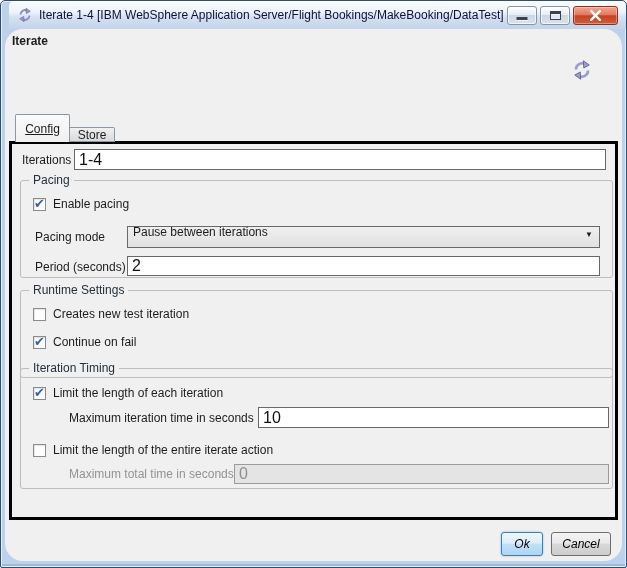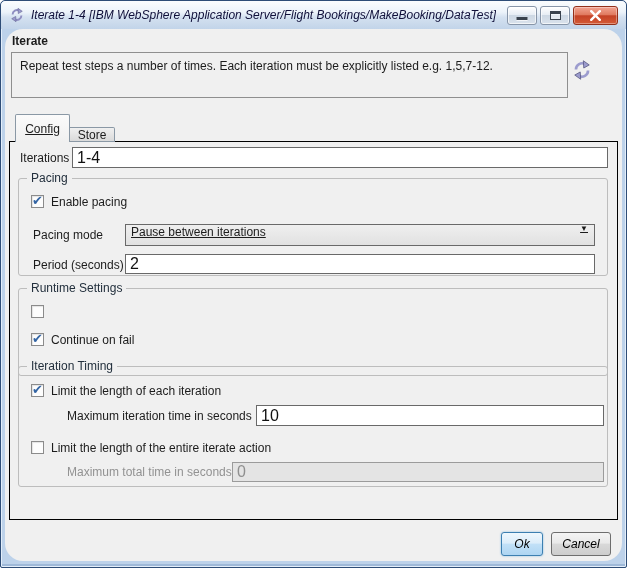--- a/index.html
+++ b/index.html
@@ -9,25 +9,24 @@
     position:relative;width:627px;height:568px;
     background:#bdd2ea;
     border:1px solid #2e4d77;
     border-radius:5px 5px 2px 2px;
     box-shadow:inset 0 0 0 1px #e3eefa, inset 0 -3px 0 #9fb9d8;
     overflow:hidden;
   }
 
   
   .titlebar{
-    position:absolute;left:0;top:0;right:0;height:28px;
+    position:absolute;left:8px;top:0;right:0;height:28px;
     display:flex;align-items:center;padding-left:8px;
     background:linear-gradient(180deg,#fbfdfe 0%,#ecf3fa 40%,#d4e1f0 58%,#c2d4e9 100%);
     border-radius:5px 5px 0 0;
-    font-style:italic;
   }
   .titlebar-icon{display:inline-flex;width:16px;height:16px;flex:0 0 auto;}
   .title{font-size:12px;color:#10103a;margin-left:6px;white-space:nowrap;overflow:hidden;max-width:470px;}
   .win-controls{position:absolute;top:5px;right:8px;display:flex;gap:3px;}
   .winbtn{height:19px;border:1px solid #8795a8;border-radius:3px;display:flex;align-items:center;justify-content:center;position:relative;cursor:default;}
   .winbtn.min,.winbtn.max{width:30px;background:linear-gradient(180deg,#ffffff,#e7edf4 45%,#cdd8e4 50%,#dae2ec);box-shadow:inset 0 0 0 1px rgba(255,255,255,.65);}
   .winbtn.close{width:45px;background:linear-gradient(180deg,#f2a492,#e07b60 45%,#c44226 52%,#d45a36);border-color:#93301a;box-shadow:inset 0 0 0 1px rgba(255,255,255,.35);}
   .glyph-min{position:absolute;left:50%;transform:translateX(-50%);bottom:4px;width:11px;height:3px;background:#39424d;box-shadow:0 1px 0 rgba(255,255,255,.7);}
   .glyph-max{width:11px;height:9px;border:1px solid #39424d;border-top:3px solid #39424d;background:rgba(255,255,255,.4);}
 
@@ -37,38 +36,38 @@
   .header-title{position:absolute;left:7px;top:5px;font-weight:bold;}
   .desc-box{position:absolute;left:6px;top:23px;width:557px;height:46px;border:1px solid #8f8f8f;padding:6px 8px;background:#f0f0f0;line-height:1.25;}
   .side-icon{position:absolute;left:566px;top:30px;width:22px;height:22px;}
 
   
   .tabs{position:absolute;left:10px;top:85px;display:flex;align-items:flex-end;height:28px;z-index:3;}
   .tab{border:1px solid #8a98a5;display:flex;align-items:center;justify-content:center;cursor:default;}
   .tab.active{width:55px;height:28px;background:linear-gradient(#fbfbfb,#f0f0f0);border-bottom:none;border-radius:2px 2px 0 0;text-decoration:underline;}
   .tab.inactive{width:45px;height:15px;background:linear-gradient(#f0f0f0,#dadada);border-left:none;border-radius:0 2px 0 0;}
 
-  .panel{position:absolute;left:4px;right:4px;top:112px;height:379px;border:1px solid #000000;background:#f0f0f0;z-index:1;}
+  .panel{position:absolute;left:4px;right:4px;top:112px;height:379px;border:3px solid #000000;background:#f0f0f0;z-index:1;}
 
   .abs{position:absolute;}
   .lbl{white-space:nowrap;}
   label[data-disabled="true"]{color:#929292;}
 
   .field{position:absolute;border:1px solid #696969;background:#ffffff;color:#111;
          font-family:"Liberation Sans",sans-serif;font-size:16px;padding:0 4px;outline:none;}
   .field[data-disabled="true"]{background:#e4e4e4;border-color:#9b9b9b;color:#8f8f8f;}
 
   .combo{position:absolute;border:1px solid #696969;background:linear-gradient(#efefef,#e1e1e1);
-         display:flex;align-items:flex-start;justify-content:space-between;padding:0 6px 8px 5px;cursor:default;text-decoration:underline;}
+         display:flex;align-items:flex-end;justify-content:space-between;padding:0 6px 8px 5px;cursor:default;}
   .combo-arrow{font-size:8px;color:#1a1a1a;line-height:1;}
 
-  .group{position:absolute;left:8px;right:9px;border:1px solid #bdbdbd;border-radius:3px;}
+  .group{position:absolute;left:8px;right:2px;border:1px solid #bdbdbd;border-radius:3px;}
   .group-title{position:absolute;top:-8px;left:8px;background:#f0f0f0;padding:0 4px;color:#23303d;}
 
-  .check-row{position:absolute;display:flex;align-items:flex-start;gap:7px;}
+  .check-row{position:absolute;display:flex;align-items:flex-end;gap:7px;}
   .checkbox{width:13px;height:13px;border:1px solid #8b8b8b;background:#fdfdfd;position:relative;flex:0 0 auto;
             box-shadow:inset 1px 1px 1px rgba(0,0,0,.1);cursor:default;}
   .checkbox[data-checked="true"]::after{content:"\2714";position:absolute;left:0px;top:-3px;font-size:13px;color:#3465a4;}
 
   
   .footer{position:absolute;right:11px;top:503px;display:flex;gap:8px;}
   .btn{height:24px;font-family:"Liberation Sans",sans-serif;font-size:12px;color:#000;
        border-radius:3px;cursor:default;padding:0;font-style:italic;}
   .btn.ok{width:42px;border:1px solid #3c7fb1;
           background:linear-gradient(#eef7fd,#dcedfa 45%,#c1e0f7 52%,#aed5f2);
@@ -103,23 +102,20 @@
           <path d="M2.2 1.2 L10.8 9.8 M10.8 1.2 L2.2 9.8" stroke="#ffffff" stroke-width="2.4" stroke-linecap="round"></path>
         </svg>
       </div>
     </div>
   </div>
 
   <div class="content">
 
     <div class="header-title">Iterate</div>
 
-    <div class="desc-box">
-      <span>Repeat test steps a number of times. Each iteration must be explicitly listed e.g. 1,5,7-12.</span>
-    </div>
 
     <span class="side-icon">
       <svg width="22" height="22" viewBox="0 0 20 20">
         <path d="M4.5 9.5 A 5.5 5.5 0 0 1 13 4.8" fill="none" stroke="#9c9cce" stroke-width="2.4"></path>
         <polygon points="11.2,1.6 16.6,5.4 11.6,8.2" fill="#9c9cce" stroke="#55557e" stroke-width="0.7"></polygon>
         <path d="M15.5 10.5 A 5.5 5.5 0 0 1 7 15.2" fill="none" stroke="#9c9cce" stroke-width="2.4"></path>
         <polygon points="8.8,18.4 3.4,14.6 8.4,11.8" fill="#9c9cce" stroke="#55557e" stroke-width="0.7"></polygon>
       </svg>
     </span>
 
@@ -149,20 +145,21 @@
 
         <label class="abs lbl" style="left:14px;top:79px;" title="Period (seconds)">Period (seconds)</label>
         <input class="field" style="left: 106px; right: 12px; top: 75px; height: 20px;" value="2">
       </div>
 
       <div class="group" style="top:146px;height:88px;">
         <span class="group-title">Runtime Settings</span>
 
         <div class="check-row" style="left:12px;top:16px;">
           <span class="checkbox" data-checked="false"></span>
+          <label class="lbl">Creates new test iteration</label>
         </div>
 
         <div class="check-row" style="left:12px;top:44px;">
           <span class="checkbox" data-checked="true"></span>
           <label class="lbl">Continue on fail</label>
         </div>
       </div>
 
       <div class="group" style="top:224px;height:121px;">
         <span class="group-title">Iteration Timing</span>

